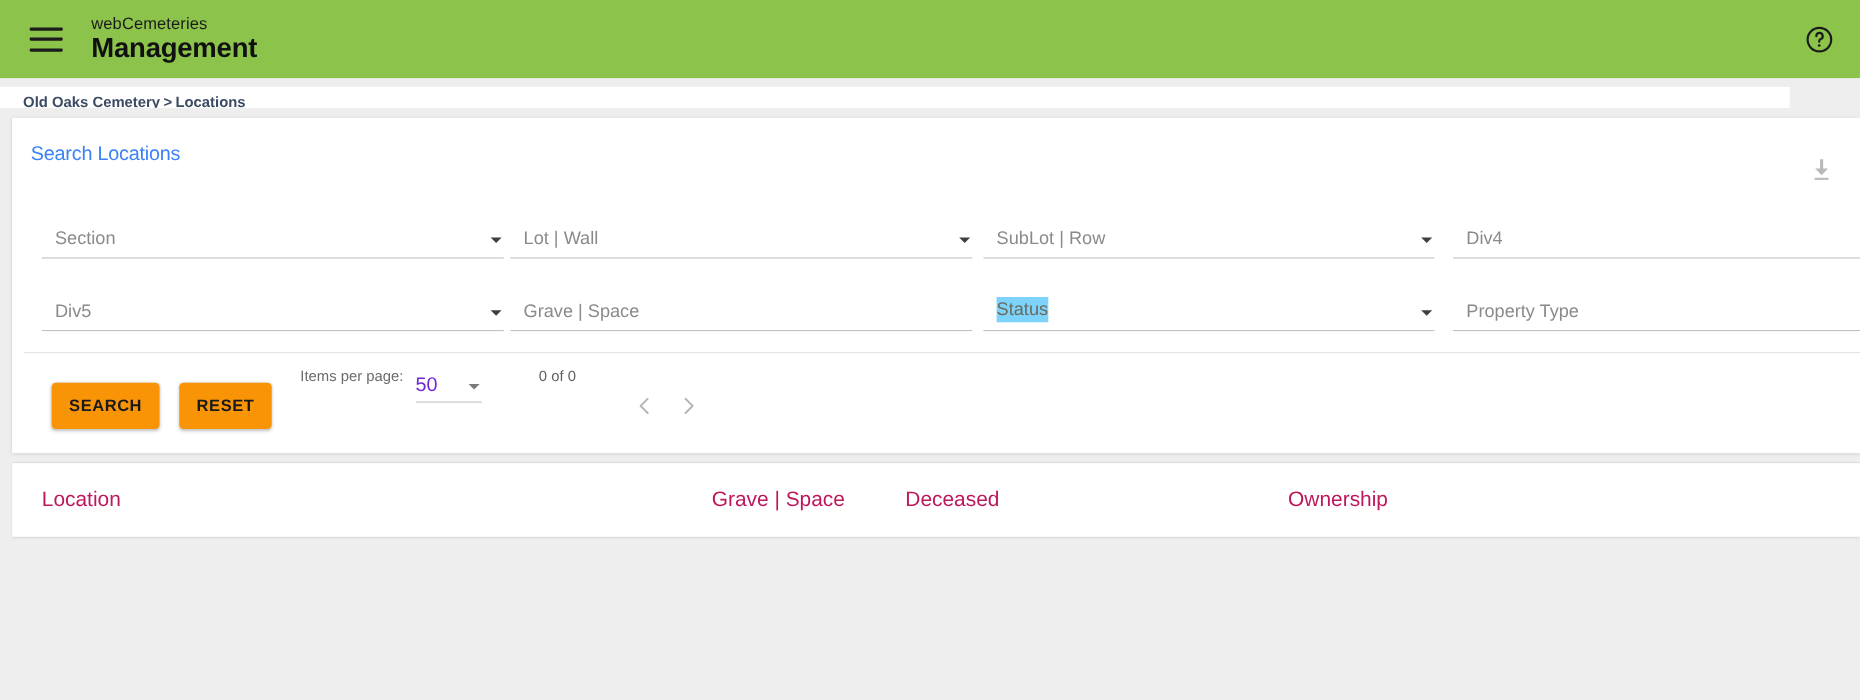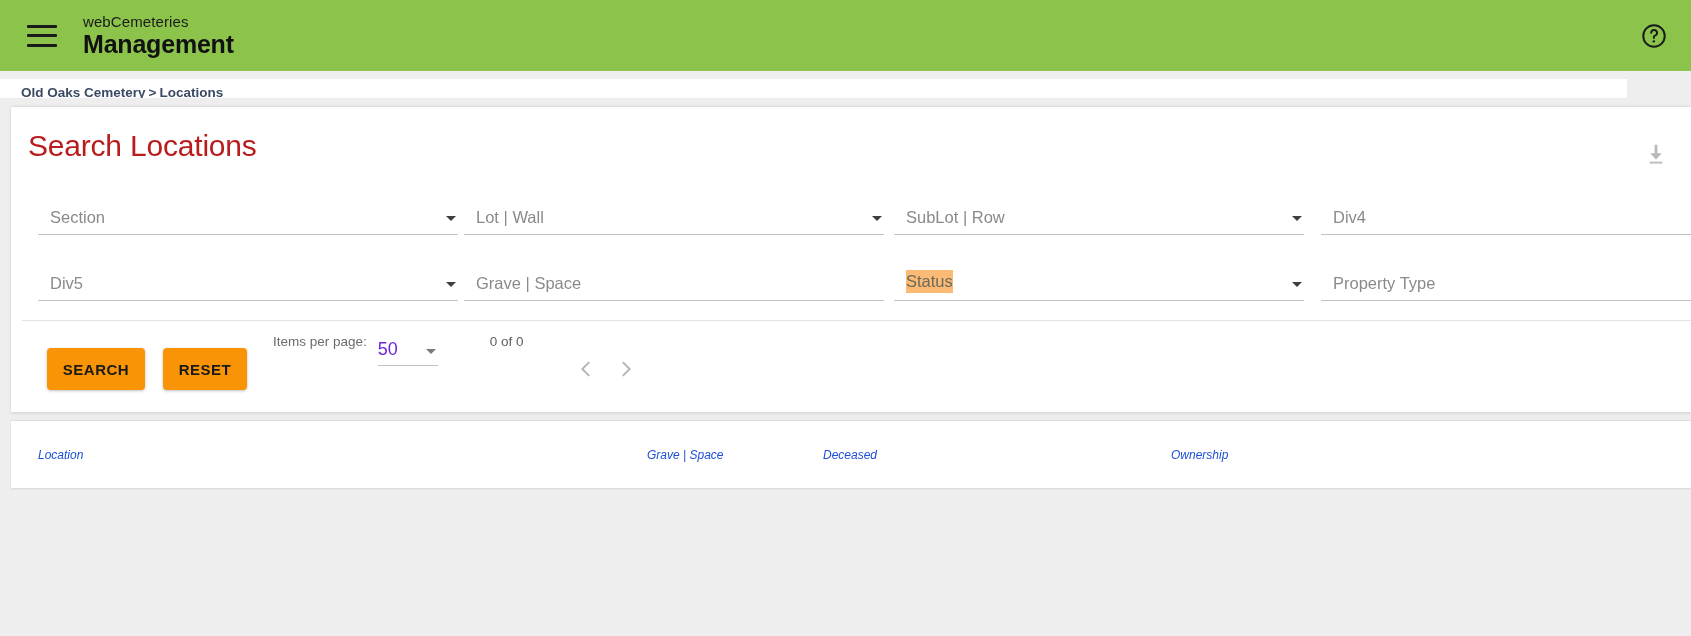--- a/index.html
+++ b/index.html
@@ -67,42 +67,42 @@
   
   .card {
     position: absolute; top: 106px; left: 11px;
     width: 1680px; height: 306px;
     background: #ffffff;
     border-top: 1px solid #e0e0e0;
     box-shadow: 0 1px 3px rgba(0,0,0,.14);
   }
   .card-title {
     position: absolute; top: 22px; left: 17px;
-    font-size: 30px; color: #b91c1c; letter-spacing: -.2px;
+    font-size: 18px; color: #3b82f6; letter-spacing: -.2px;
   }
   .download-icon {
     position: absolute; top: 34px; right: 22px;
     width: 26px; height: 26px; cursor: pointer;
   }
 
   
   .fields { position: absolute; top: 84px; left: 0; width: 1680px; }
   .field-row { position: relative; height: 66px; }
   .field {
     position: absolute;
     height: 44px;
     border-bottom: 1px solid #c2c2c2;
   }
   .field .lbl {
     position: absolute; left: 12px; bottom: 7px;
     font-size: 16.5px; color: #8a8a8a;
     white-space: nowrap;
   }
   .field .lbl.hl {
-    background: #fdba74;
+    background: #7dd3fc;
     color: #6a6a5a;
     padding: 2px 0 2px 0;
     box-shadow: 0 0 0 0 #ffe800;
   }
   .field .arrow {
     position: absolute; right: 2px; bottom: 13px;
     width: 0; height: 0;
     border-left: 5px solid transparent;
     border-right: 5px solid transparent;
     border-top: 5.5px solid #3f3f3f;
@@ -171,22 +171,22 @@
   .results {
     position: absolute; top: 420px; left: 11px;
     width: 1680px; height: 68px;
     background: #ffffff;
     border-top: 1px solid #dedede;
     box-shadow: 0 1px 2px rgba(0,0,0,.10);
   }
   .results-head { position: relative; height: 68px; }
   .th {
     position: absolute; top: 50%; transform: translateY(-50%);
-    font-size: 12px; color: #1d4ed8;
-    white-space: nowrap; cursor: pointer; font-style: italic;
+    font-size: 19px; color: #be185d;
+    white-space: nowrap; cursor: pointer;
   }
   .th1 { left: 27px; }
   .th2 { left: 636px; }
   .th3 { left: 812px; }
   .th4 { left: 1160px; }
 </style>
 </head>
 <body>
 
 <div class="appbar">

